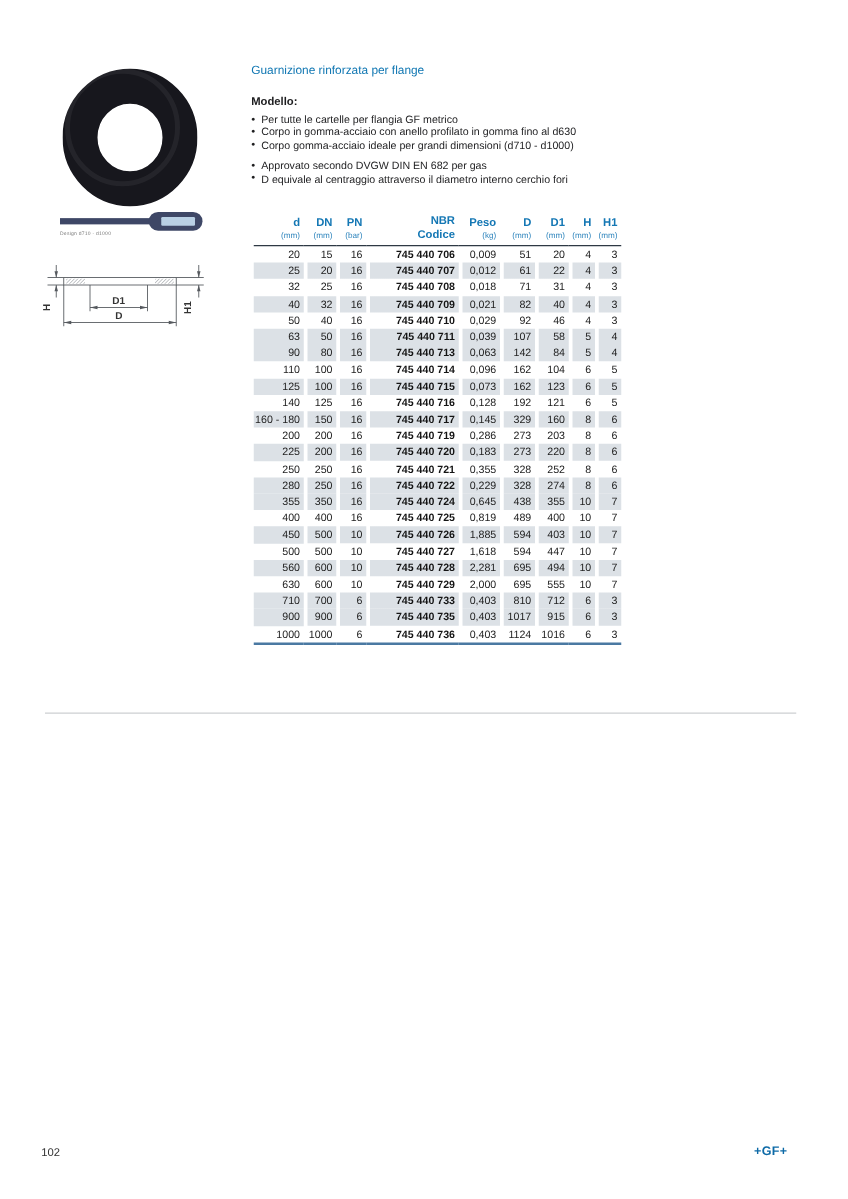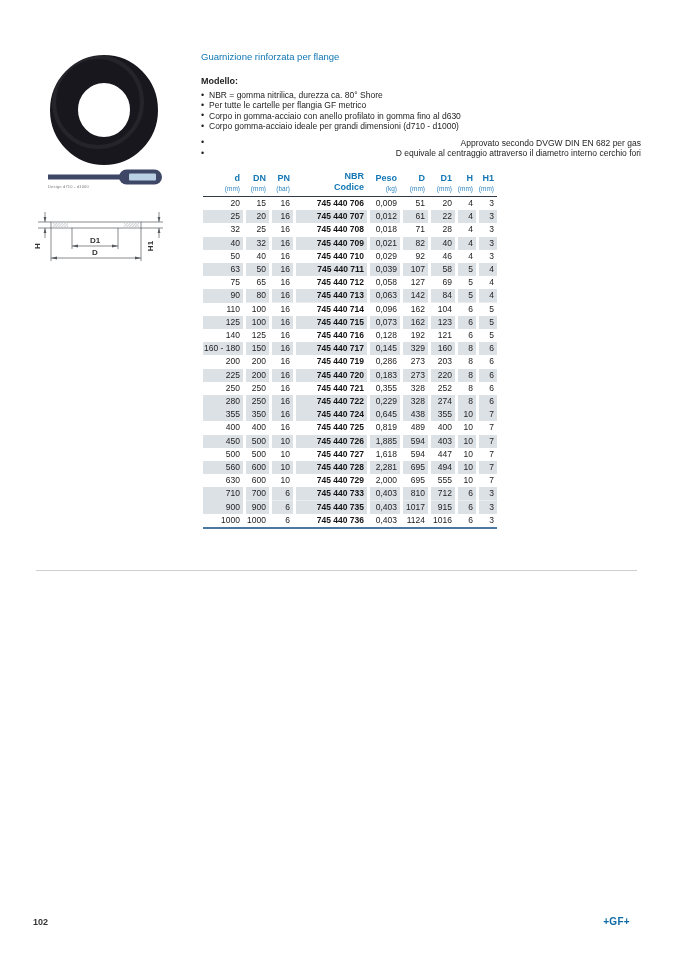--- a/index.html
+++ b/index.html
@@ -12,21 +12,21 @@
   .xsec  { position:absolute; left:47px; top:168px; }
   .xsec-caption { position:absolute; left:48px; top:184px; font-size:4px; color:#7a7a7a; letter-spacing:0.2px; }
   .dimdraw { position:absolute; left:32px; top:202px; }
   .dimdraw text { font-family:"Liberation Sans", sans-serif; font-size:8px; font-weight:bold; fill:#333; }
 
   
   .content { position:absolute; left:201px; top:51px; width:440px; }
   .title { font-size:9.5px; font-weight:normal; color:#0f76b2; line-height:11px; }
   .model-label { margin-top:14px; font-size:9px; font-weight:bold; color:#1d1d1f; line-height:11px; }
   ul.bullets { list-style:none; margin-top:3px; }
-  ul.bullets.second { margin-top:6px;text-align:right; }
+  ul.bullets.second { margin-top:6px; }
   ul.bullets li { position:relative; padding-left:8px; font-size:8.5px; line-height:10.4px; color:#1d1d1f; white-space:nowrap; }
   ul.bullets li::before { content:"\2022"; position:absolute; left:0; top:-0.5px; font-size:9px; color:#1d1d1f; }
 
   
   .table-wrap { position:absolute; left:203px; top:168px; }
   table.spec { border-collapse:collapse; table-layout:fixed; width:294px; border-bottom:2px solid #4a79a2; }
   table.spec th { text-align:right; vertical-align:bottom; padding:3px 3px 3px 0; border-bottom:1.5px solid #2e3944; }
   table.spec th .lbl { font-size:9px; font-weight:bold; color:#1477b4; line-height:11px; }
   table.spec th .sub { font-size:6.5px; font-weight:normal; color:#2f85bd; line-height:9px; }
   table.spec th:nth-child(1){width:40px} table.spec th:nth-child(2){width:26px}
@@ -35,21 +35,21 @@
   table.spec th:nth-child(7){width:27px} table.spec th:nth-child(8){width:21px}
   table.spec th:nth-child(9){width:21px}
   table.spec td { height:13.2px; line-height:13.2px; padding:0 3px 0 0; text-align:right;
                   font-size:8.5px; color:#222; white-space:nowrap; }
   table.spec td.code { font-weight:bold; color:#141414; }
   table.spec tr.shade td { background:linear-gradient(#dce1e6,#dce1e6) right center / calc(100% - 3px) 100% no-repeat; }
   table.spec tr.shade td:first-child { background:#dce1e6; }
 
   .hrule { position:absolute; left:36px; top:570px; width:601px; height:1px; background:#cdd0d2; }
 
-  .page-number { position:absolute; left:33px; top:917px; font-size:9px; font-weight:bold; color:#333; }
+  .page-number { position:absolute; left:33px; top:917px; font-size:9px; font-weight:normal; color:#333; }
   .gf-logo { position:absolute; right:48px; top:916px; font-size:10px; font-weight:bold; color:#0d6aa7; letter-spacing:0.3px; }
 </style>
 </head>
 <body>
 
 <div class="page">
 
   <svg class="oring" width="108" height="112" viewBox="0 0 108 112" aria-hidden="true">
     <ellipse cx="54" cy="56" rx="40" ry="41" fill="none" stroke="#17171d" stroke-width="28"></ellipse>
     <ellipse cx="48" cy="48" rx="44" ry="45" fill="none" stroke="rgba(255,255,255,0.06)" stroke-width="4"></ellipse>
@@ -106,21 +106,20 @@
     <text x="8" y="44" transform="rotate(-90 8 44)" text-anchor="middle">H</text>
     <text x="121" y="44" transform="rotate(-90 121 44)" text-anchor="middle">H1</text>
     <text x="63" y="41" text-anchor="middle">D1</text>
     <text x="63" y="53" text-anchor="middle">D</text>
   </svg>
 
   <div class="content">
     <div class="title">Guarnizione rinforzata per flange</div>
     <div class="model-label">Modello:</div>
     <ul class="bullets">
-        <li>NBR = gomma nitrilica, durezza ca. 80° Shore</li>
         <li>Per tutte le cartelle per flangia GF metrico</li>
         <li>Corpo in gomma-acciaio con anello profilato in gomma fino al d630</li>
         <li>Corpo gomma-acciaio ideale per grandi dimensioni (d710 - d1000)</li>
       </ul>
     <ul class="bullets second">
         <li>Approvato secondo DVGW DIN EN 682 per gas</li>
         <li>D equivale al centraggio attraverso il diametro interno cerchio fori</li>
       </ul>
   </div>
 
@@ -189,21 +188,21 @@
             <td>4</td>
             <td>3</td>
           </tr>
           <tr>
             <td>32</td>
             <td>25</td>
             <td>16</td>
             <td class="code">745 440 708</td>
             <td>0,018</td>
             <td>71</td>
-            <td>28</td>
+            <td>31</td>
             <td>4</td>
             <td>3</td>
           </tr>
           <tr class="shade">
             <td>40</td>
             <td>32</td>
             <td>16</td>
             <td class="code">745 440 709</td>
             <td>0,021</td>
             <td>82</td>
@@ -226,31 +225,20 @@
             <td>63</td>
             <td>50</td>
             <td>16</td>
             <td class="code">745 440 711</td>
             <td>0,039</td>
             <td>107</td>
             <td>58</td>
             <td>5</td>
             <td>4</td>
           </tr>
-          <tr>
-            <td>75</td>
-            <td>65</td>
-            <td>16</td>
-            <td class="code">745 440 712</td>
-            <td>0,058</td>
-            <td>127</td>
-            <td>69</td>
-            <td>5</td>
-            <td>4</td>
-          </tr>
           <tr class="shade">
             <td>90</td>
             <td>80</td>
             <td>16</td>
             <td class="code">745 440 713</td>
             <td>0,063</td>
             <td>142</td>
             <td>84</td>
             <td>5</td>
             <td>4</td>

